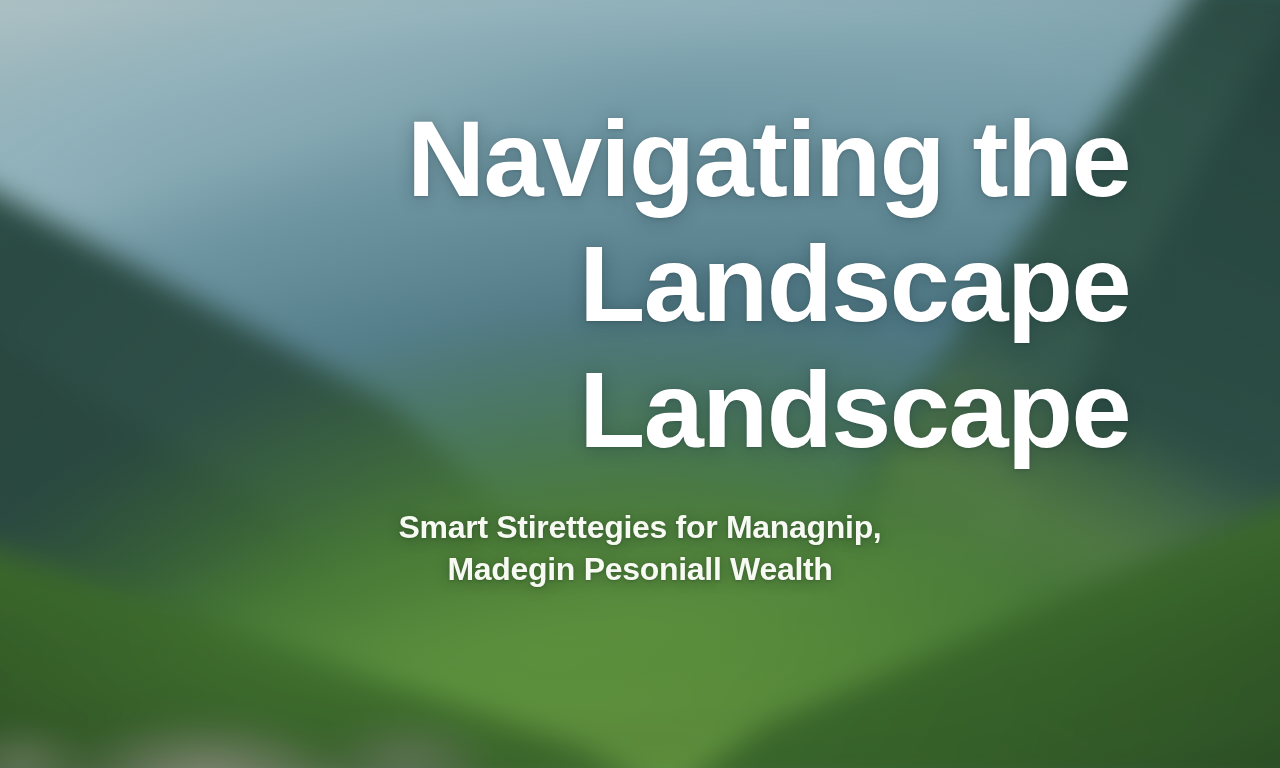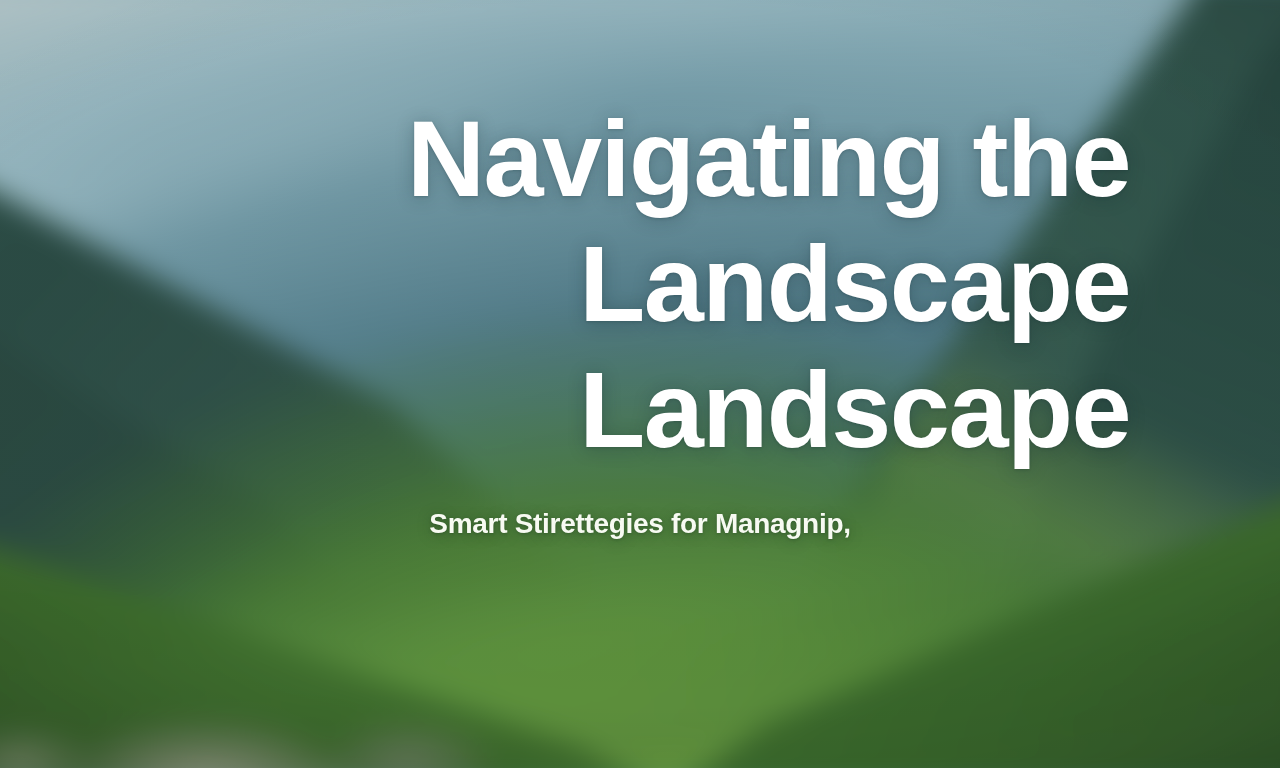--- a/index.html
+++ b/index.html
@@ -170,21 +170,21 @@
   }
   .title-line { display: block; text-align: right; }
 
   .subtitle {
     margin: 34px 0 0 0;
     width: 900px;
     text-align: center;
     color: #f7faf2;
     font-family: "Liberation Sans", sans-serif;
     font-weight: 700;
-    font-size: 28px;
+    font-size: 32px;
     line-height: 1.32;
     letter-spacing: -0.3px;
     text-shadow: 0 2px 14px rgba(20,44,28,0.35), 0 1px 3px rgba(20,44,28,0.25);
   }
   .subtitle-line { display: block; }
 </style>
 </head>
 <body>
 
 <div id="slide">
@@ -211,16 +211,17 @@
   <div class="content">
 
     <h1 class="title">
       <span class="title-line">Navigating the</span>
       <span class="title-line">Landscape</span>
       <span class="title-line">Landscape</span>
     </h1>
 
     <p class="subtitle">
       <span class="subtitle-line">Smart Stirettegies for Managnip,</span>
+      <span class="subtitle-line">Madegin Pesoniall Wealth</span>
     </p>
 
   </div>
 </div>
 
 </body></html>

